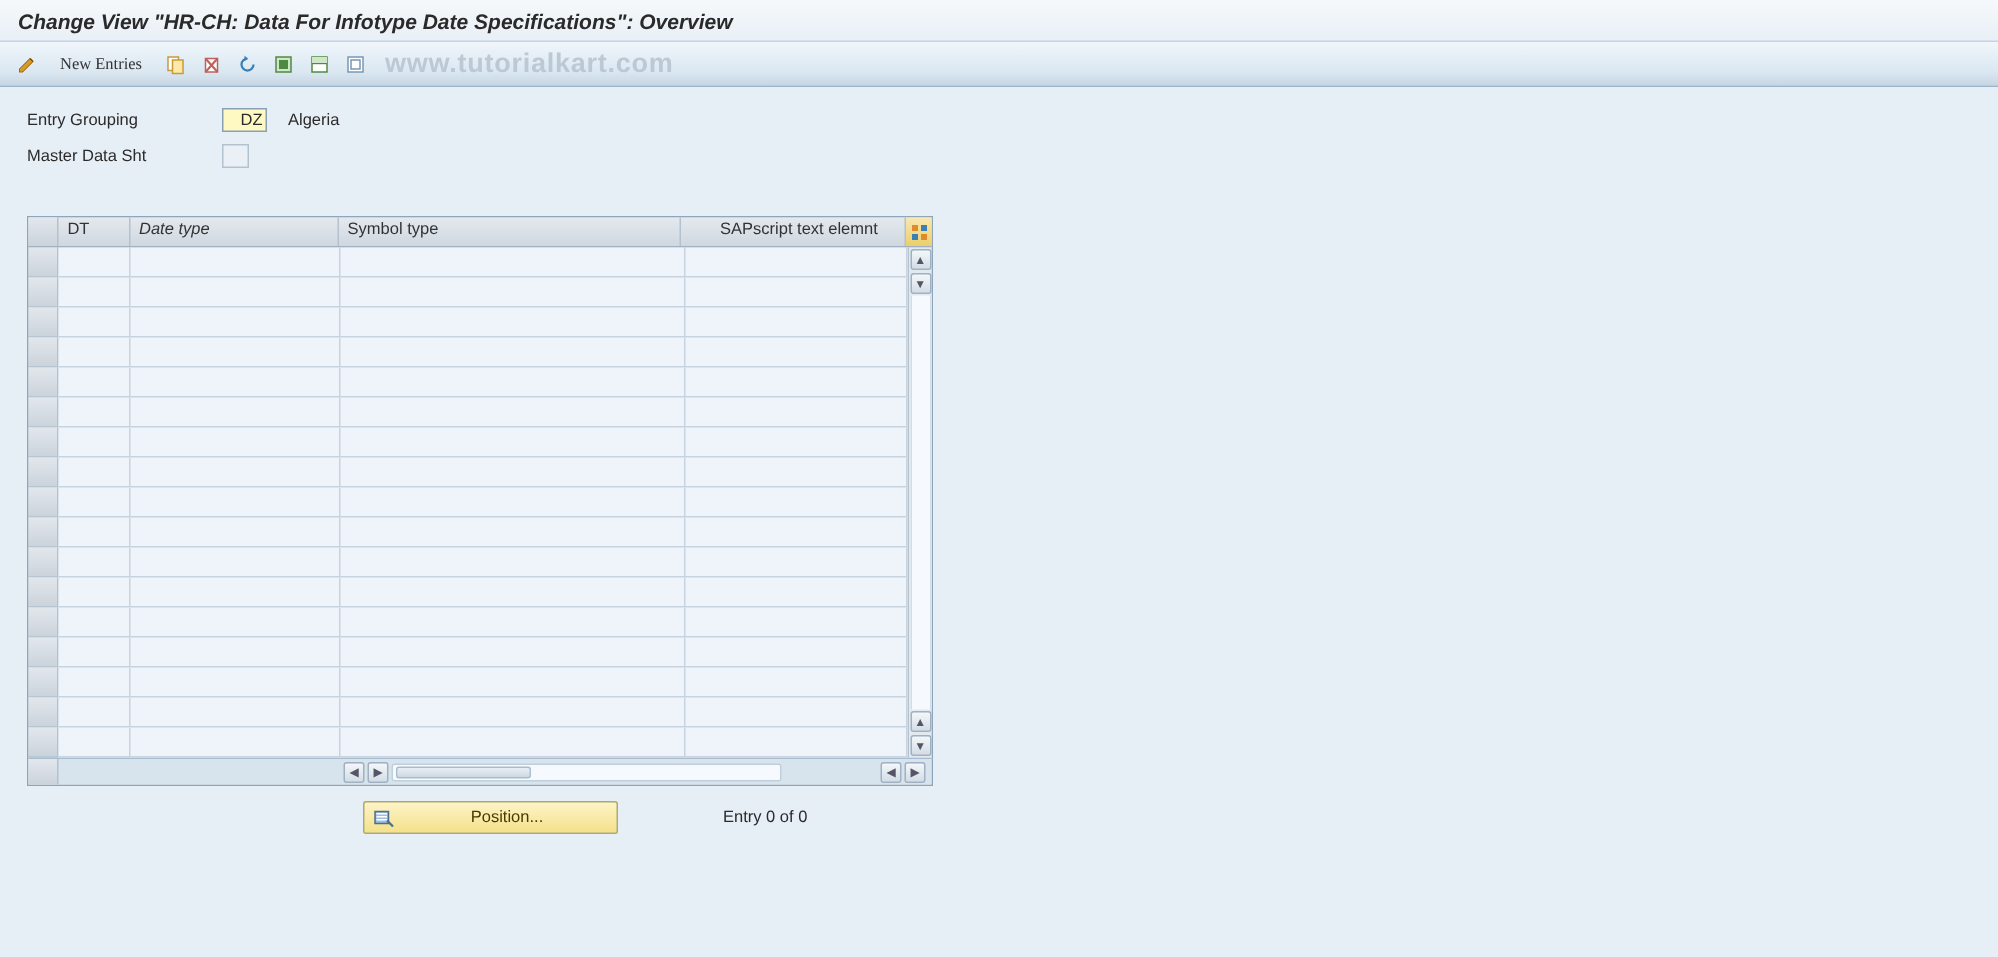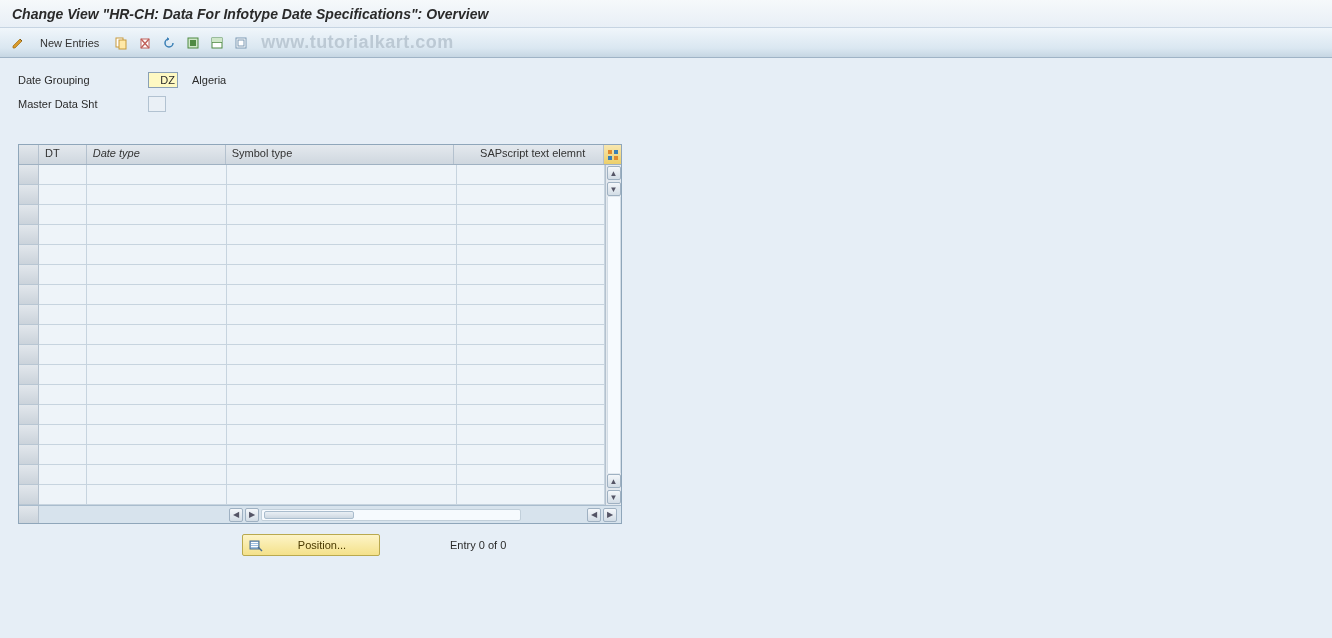--- a/index.html
+++ b/index.html
@@ -33,21 +33,21 @@
   }
   .tb-icon {
     width: 20px; height: 20px;
     display: flex; align-items: center; justify-content: center;
     border: 1px solid transparent;
     border-radius: 2px;
     cursor: pointer;
   }
   .tb-text {
     padding: 0 8px; height: 20px; line-height: 20px;
-    cursor: pointer; color: #333;
+    cursor: pointer; color: #333; font-family: Liberation Serif, serif;
   }
   .watermark {
     color: #bcc9d4;
     font-size: 18px;
     font-weight: bold;
     margin-left: 6px;
     letter-spacing: 0.5px;
   }
   .body-area {
     padding: 12px 18px;
@@ -129,21 +129,21 @@
     border:1px solid #9fb1c2;border-radius:2px;font-size:8px;color:#556;
     display:flex;align-items:center;justify-content:center;cursor:pointer;
   }
   .hs-track{flex:0 0 260px;height:12px;background:#f6fafe;border:1px solid #c1cfda;position:relative;border-radius:2px;}
   .hs-thumb{position:absolute;left:2px;top:1px;width:90px;height:8px;background:linear-gradient(#e9eff5,#cdd8e2);border:1px solid #a9bccd;border-radius:2px;}
   .hs-right{display:flex;gap:2px;margin-left:auto;padding-right:2px;}
   .footer-row{
     margin-top:10px; display:flex; align-items:center; padding-left:224px; gap:0;
   }
   .pos-btn{
-    width:138px;height:22px; display:flex;align-items:center;
+    width:170px;height:22px; display:flex;align-items:center;
     background:linear-gradient(#fdf4c7,#f4e18a);
     border:1px solid #b9a94f; border-radius:2px; cursor:pointer;
     padding:0 6px; gap:8px; color:#4a3a00;
   }
   .pos-icon{width:14px;height:14px;}
   .entry-text{ margin-left:70px; color:#2b2b2b;}
   
   svg { display:block; }
 </style>
 </head>
@@ -200,21 +200,21 @@
         <rect x="2" y="2" width="10" height="10" fill="#fff" stroke="#7a98b2"></rect>
         <rect x="4" y="4" width="6" height="6" fill="none" stroke="#7a98b2"></rect>
       </svg>
   </div>
   <div class="watermark">www.tutorialkart.com</div>
 </div>
 
 <div class="body-area">
 
   <div class="form-row">
-    <div class="form-label">Date Grouping</div>
+    <div class="form-label">Entry Grouping</div>
     <input class="form-input" value="DZ" style="">
     <div class="form-display">Algeria</div>
   </div>
   <div class="form-row">
     <div class="form-label">Master Data Sht</div>
     <div class="form-empty"></div>
   </div>
 
   <div class="grid-panel">
     <div class="grid-head">

